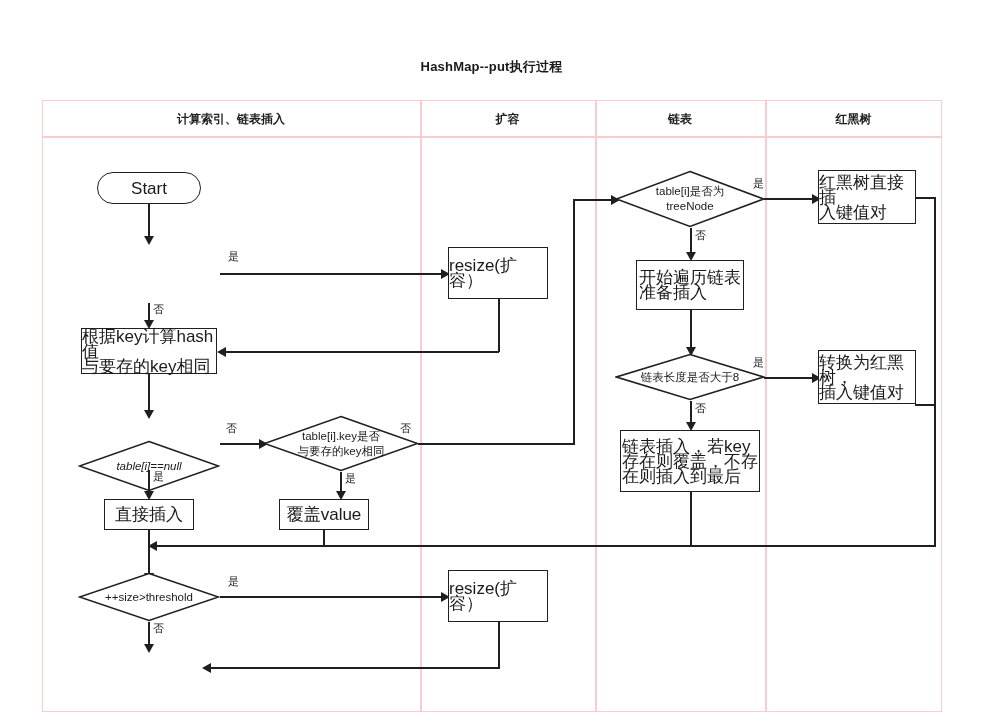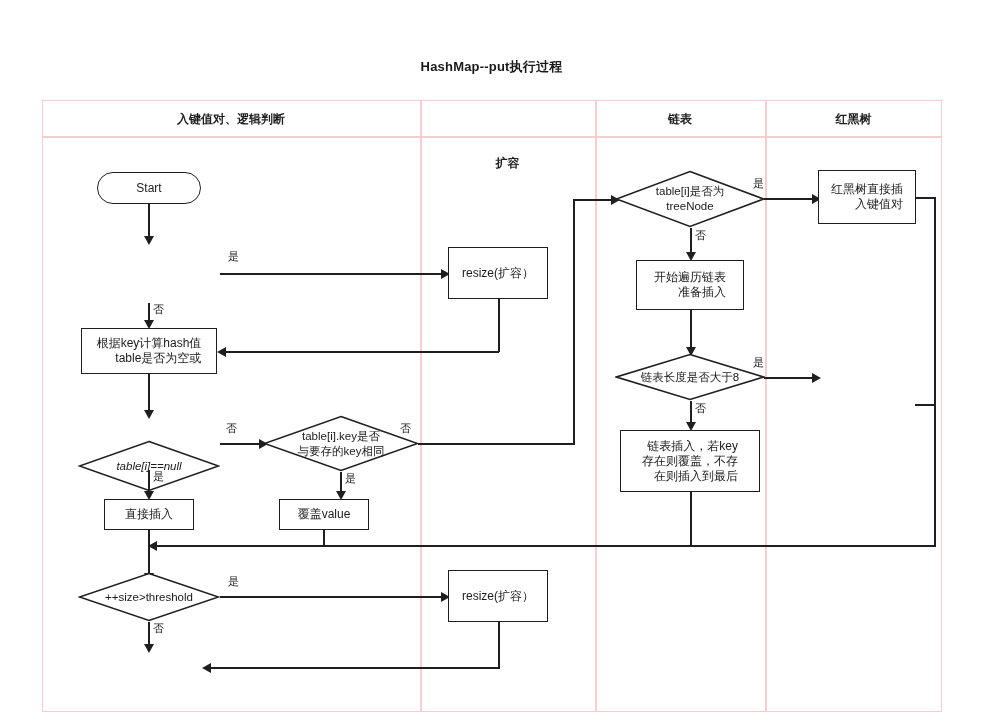--- a/index.html
+++ b/index.html
@@ -12,21 +12,21 @@
   
   .frame{position:absolute;border:1.5px solid #f8cdd0;box-sizing:border-box;}
   .vdiv{position:absolute;width:1.5px;background:#f8cdd0;}
   .hdiv{position:absolute;height:1.5px;background:#f8cdd0;}
   .colhead{
     position:absolute;text-align:center;font-size:12px;font-weight:bold;color:#1f1f1f;
     top:110px;line-height:18px;
   }
   
   .node{position:absolute;box-sizing:border-box;display:flex;align-items:center;justify-content:center;
-        text-align:right;font-size:12px;line-height:15px;color:#1a1a1a;background:#fff;}
+        text-align:left;font-size:17px;line-height:15px;color:#1a1a1a;background:#fff;}
   .rect{border:1.6px solid #1f1f1f;}
   .term{border:1.6px solid #1f1f1f;border-radius:19px;}
   .diamond{position:absolute;}
   .diamond svg{position:absolute;left:0;top:0;}
   .diamond .dlabel{position:absolute;left:0;top:0;width:100%;height:100%;
         display:flex;align-items:center;justify-content:center;text-align:center;
         font-size:11.5px;line-height:15px;color:#1a1a1a;}
   
   .ln{position:absolute;background:#1f1f1f;}
   .lnh{height:1.6px;}
@@ -43,41 +43,41 @@
 <div id="stage">
 
   <div id="title">HashMap--put执行过程</div>
 
   <div class="frame" style="left:42px;top:100px;width:900px;height:612px;"></div>
   <div class="hdiv" style="left:42px;top:136px;width:900px;"></div>
   <div class="vdiv" style="left:420px;top:100px;height:612px;"></div>
   <div class="vdiv" style="left:595px;top:100px;height:612px;"></div>
   <div class="vdiv" style="left:765px;top:100px;height:612px;"></div>
 
-  <div class="colhead" style="left:42px;width:378px;">入键值对、逻辑判断</div>
-  <div class="colhead" style="left:420px;width:175px;margin-top:44px;">扩容</div>
+  <div class="colhead" style="left:42px;width:378px;">计算索引、链表插入</div>
+  <div class="colhead" style="left:420px;width:175px;">扩容</div>
   <div class="colhead" style="left:765px;width:177px;">红黑树</div>
   <div class="colhead" style="left:595px;width:170px;">链表</div>
 
   <div class="node term" style="left:97px;top:172px;width:104px;height:32px;">Start</div>
 
   <div class="ln lnv" style="left:148px;top:204px;height:34px;"></div>
   <div class="arrow ar-down" style="left:144px;top:236px;"></div>
 
 
   <div class="elabel" style="left:228px;top:249px;">是</div>
   <div class="ln lnh" style="left:220px;top:273px;width:223px;"></div>
   <div class="arrow ar-right" style="left:441px;top:269px;"></div>
 
   <div class="elabel" style="left:153px;top:302px;">否</div>
   <div class="ln lnv" style="left:148px;top:303px;height:20px;"></div>
   <div class="arrow ar-down" style="left:144px;top:320px;"></div>
 
   <div class="node rect" style="left:81px;top:328px;width:136px;height:46px;white-space:pre-line;">根据key计算hash值
-table是否为空或</div>
+与要存的key相同</div>
 
   <div class="ln lnv" style="left:148px;top:374px;height:38px;"></div>
   <div class="arrow ar-down" style="left:144px;top:410px;"></div>
 
   <div class="diamond" style="left:78px;top:440px;width:142px;height:52px;font-style:italic;">
     <svg width="142" height="52" viewBox="0 0 142 52">
       <polygon points="71,1.5 140.5,26 71,50.5 1.5,26" fill="#ffffff" stroke="#1f1f1f" stroke-width="1.6"></polygon>
     </svg>
     <div class="dlabel">table[i]==null</div>
   </div>
@@ -190,16 +190,18 @@
 在则插入到最后</div>
 
   <div class="ln lnv" style="left:690px;top:492px;height:54px;"></div>
 
   <div class="node rect" style="left:818px;top:170px;width:98px;height:54px;white-space:pre-line;">红黑树直接插
 入键值对</div>
 
   <div class="ln lnh" style="left:915px;top:197px;width:21px;"></div>
   <div class="ln lnv" style="left:934px;top:197px;height:349px;"></div>
 
+  <div class="node rect" style="left:818px;top:350px;width:98px;height:54px;white-space:pre-line;">转换为红黑树，
+插入键值对</div>
 
   <div class="ln lnh" style="left:915px;top:404px;width:21px;"></div>
 
 </div>
 
 </body></html>

